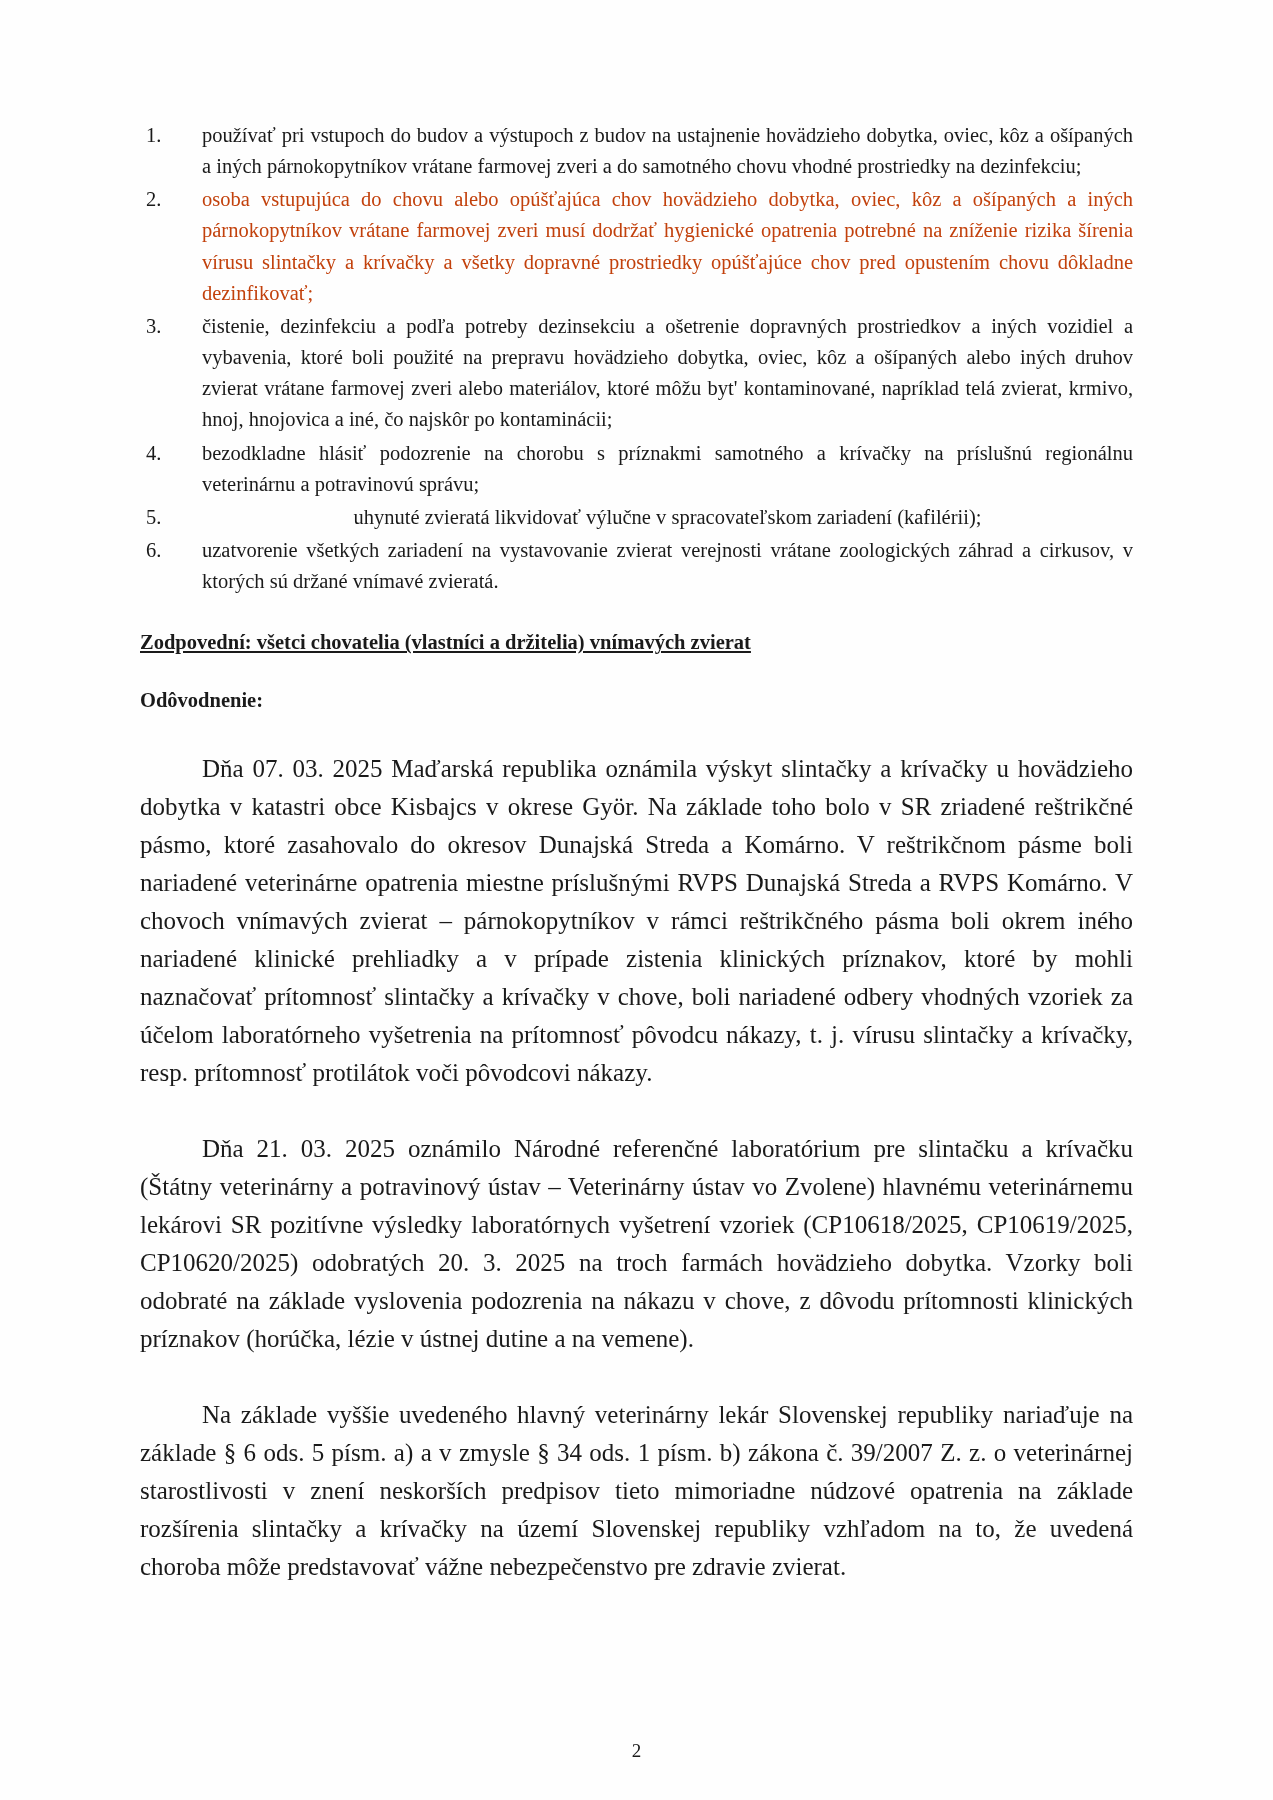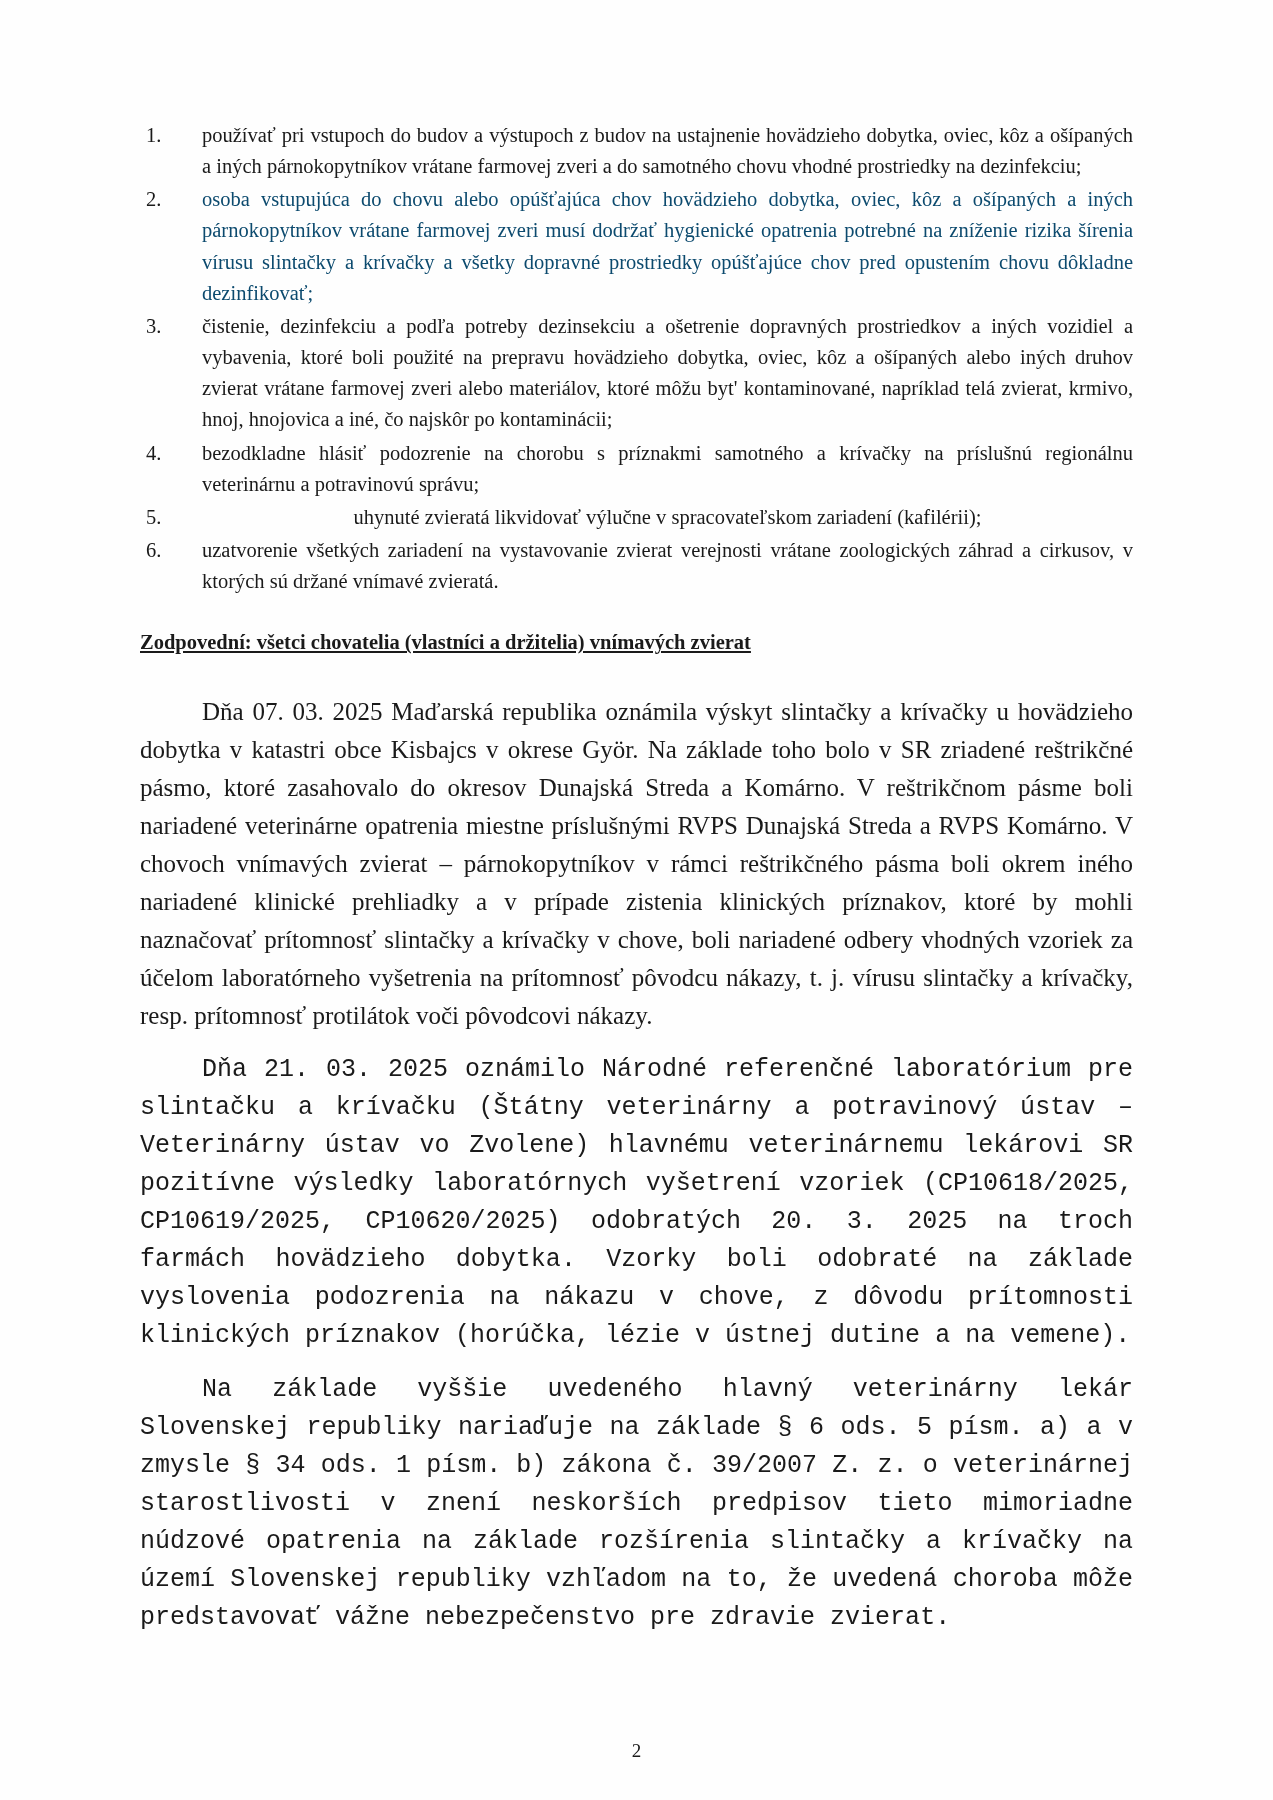--- a/index.html
+++ b/index.html
@@ -63,36 +63,35 @@
     margin-top: 26px;
   }
   p.para {
     margin: 0;
     text-indent: 62px;
     text-align: justify;
     font-size: 25px;
     line-height: 1.52;
   }
   p.para.spaced {
-    margin-top: 16px;
-    font-family: Liberation Mono, monospace;
+    margin-top: 38px;
   }
   .para-block {
     margin-top: 34px;
   }
   .page-number {
     position: absolute;
     left: 0;
     right: 0;
     bottom: 38px;
     text-align: center;
     font-size: 19px;
   }
   .faint {
-    color: #0c4a6e;
+    color: #c2410c;
   }
 </style>
 </head>
 <body>
 
 <div class="page">
 
   <div class="doc-body">
 
     <ol class="measures">
@@ -117,20 +116,21 @@
         <span class="item-text nojust">uhynuté zvieratá likvidovať výlučne v spracovateľskom zariadení (kafilérii);</span>
       </li>
       <li>
         <span class="num">6.</span>
         <span class="item-text">uzatvorenie všetkých zariadení na vystavovanie zvierat verejnosti vrátane zoologických záhrad a cirkusov, v ktorých sú držané vnímavé zvieratá.</span>
       </li>
     </ol>
 
     <div class="bold-line">Zodpovední: všetci chovatelia (vlastníci a držitelia) vnímavých zvierat</div>
 
+    <div class="heading-2">Odôvodnenie:</div>
 
     <div class="para-block">
       <p class="para">Dňa 07. 03.    2025 Maďarská republika oznámila výskyt slintačky a krívačky u hovädzieho dobytka v katastri obce Kisbajcs v okrese Györ. Na základe toho bolo v SR zriadené reštrikčné pásmo, ktoré zasahovalo do okresov Dunajská Streda a Komárno. V reštrikčnom pásme boli nariadené veterinárne opatrenia miestne príslušnými RVPS Dunajská Streda a RVPS Komárno. V chovoch vnímavých zvierat – párnokopytníkov v rámci reštrikčného pásma boli okrem iného nariadené klinické prehliadky a v prípade zistenia klinických príznakov, ktoré by mohli naznačovať prítomnosť slintačky a krívačky v chove, boli nariadené odbery vhodných vzoriek za účelom laboratórneho vyšetrenia na prítomnosť pôvodcu nákazy, t. j. vírusu slintačky a krívačky, resp. prítomnosť protilátok voči pôvodcovi nákazy.</p>
       <p class="para spaced">Dňa 21. 03. 2025 oznámilo Národné referenčné laboratórium pre slintačku a krívačku (Štátny veterinárny a potravinový ústav – Veterinárny ústav vo Zvolene) hlavnému veterinárnemu lekárovi SR pozitívne výsledky laboratórnych vyšetrení vzoriek (CP10618/2025, CP10619/2025, CP10620/2025) odobratých 20. 3. 2025 na troch farmách hovädzieho dobytka. Vzorky boli odobraté na základe vyslovenia podozrenia na nákazu v chove, z dôvodu prítomnosti klinických príznakov (horúčka, lézie v ústnej dutine a na vemene).</p>
       <p class="para spaced">Na základe vyššie uvedeného hlavný veterinárny lekár Slovenskej republiky nariaďuje na základe § 6 ods. 5 písm. a) a v zmysle § 34 ods. 1 písm. b) zákona č. 39/2007 Z. z. o veterinárnej starostlivosti v znení neskorších predpisov tieto mimoriadne núdzové opatrenia na základe rozšírenia slintačky a krívačky na území Slovenskej republiky vzhľadom na to, že uvedená choroba môže predstavovať vážne nebezpečenstvo pre zdravie zvierat.</p>
     </div>
 
   </div>
 
   <div class="page-number">2</div>

